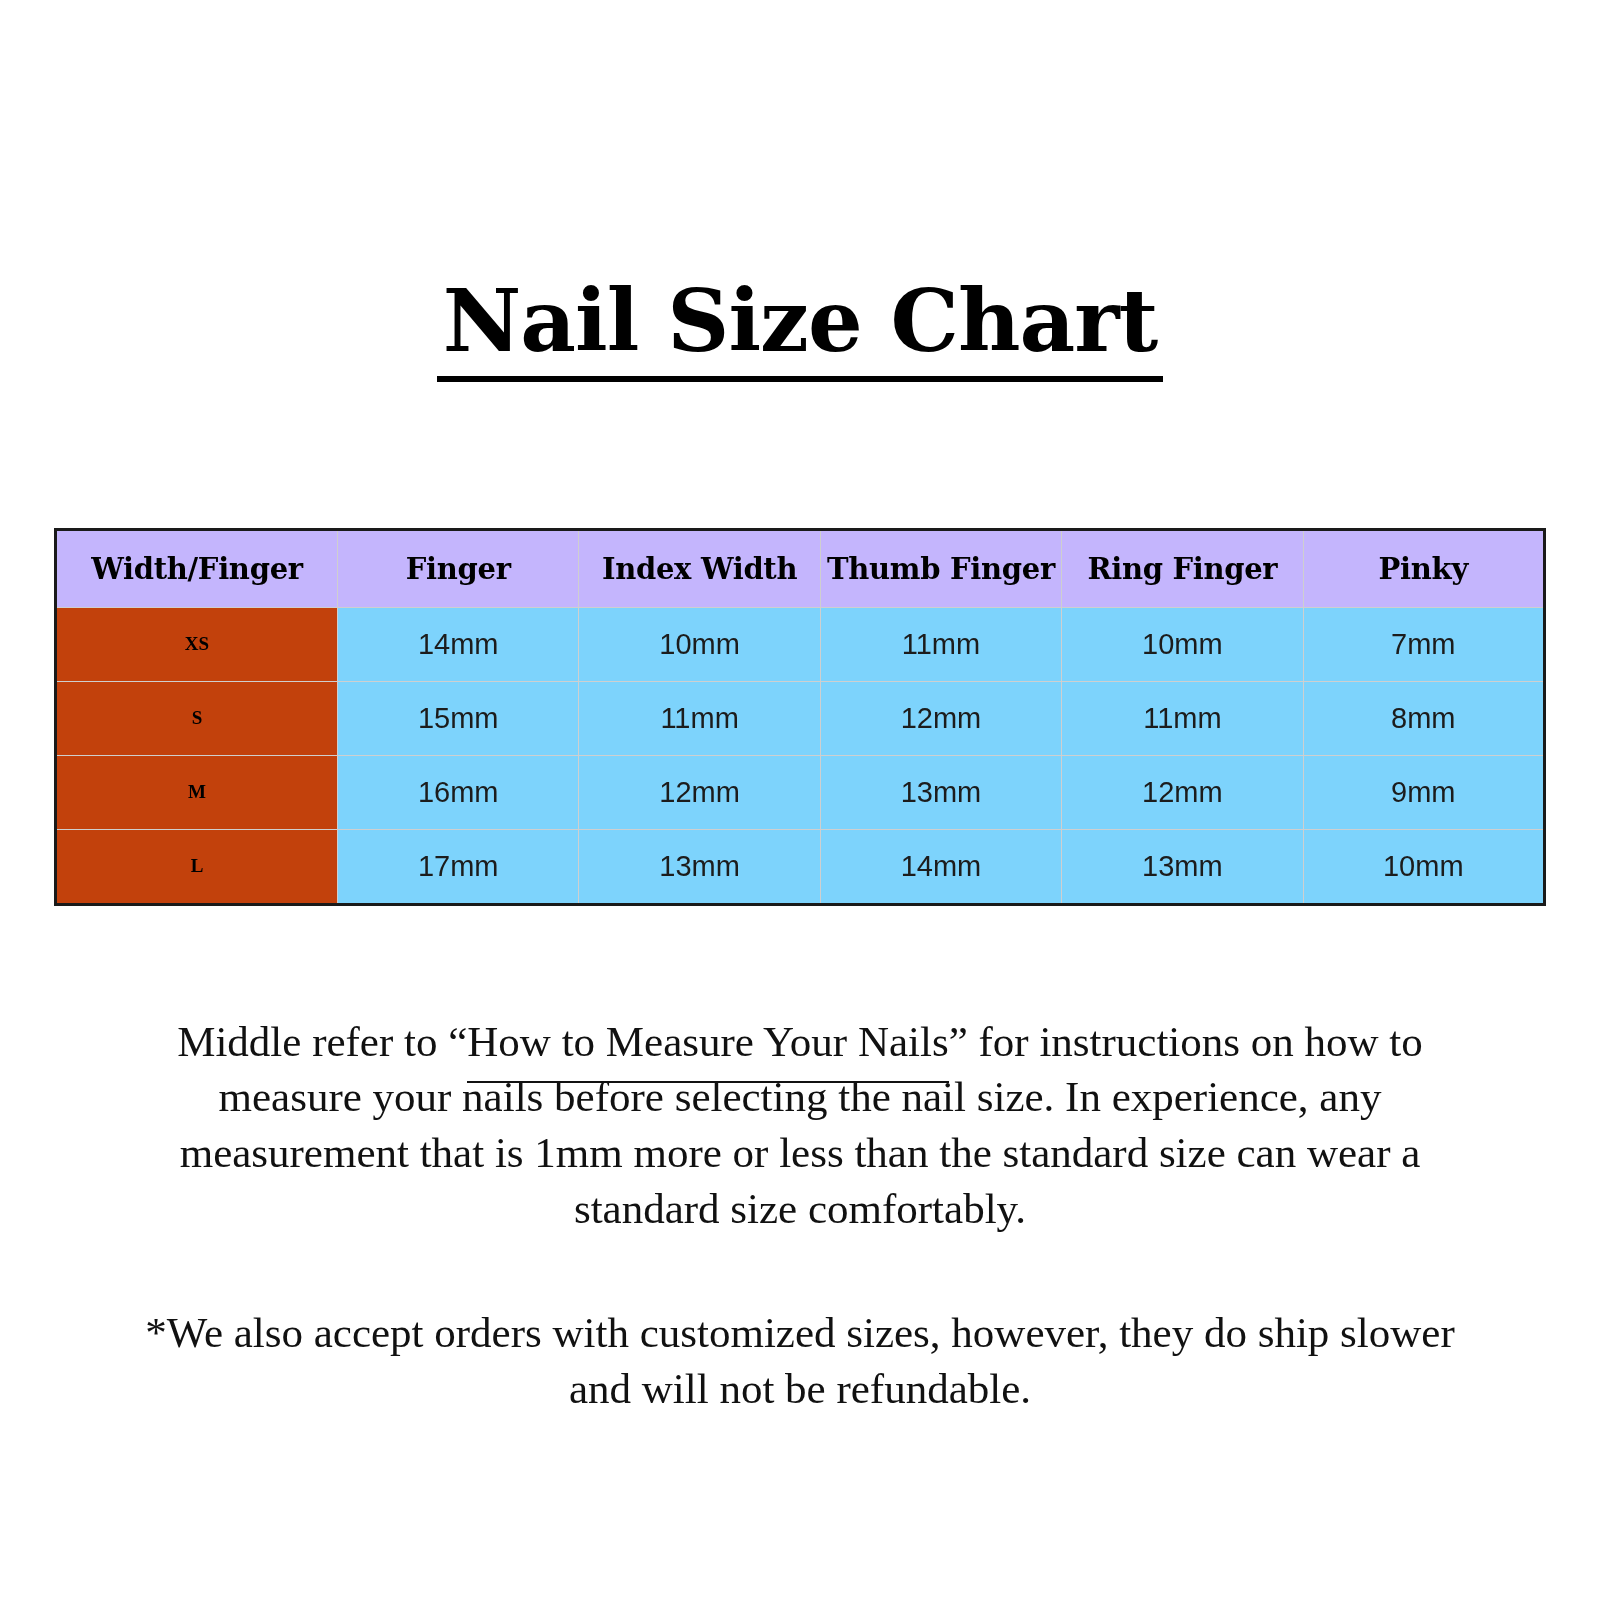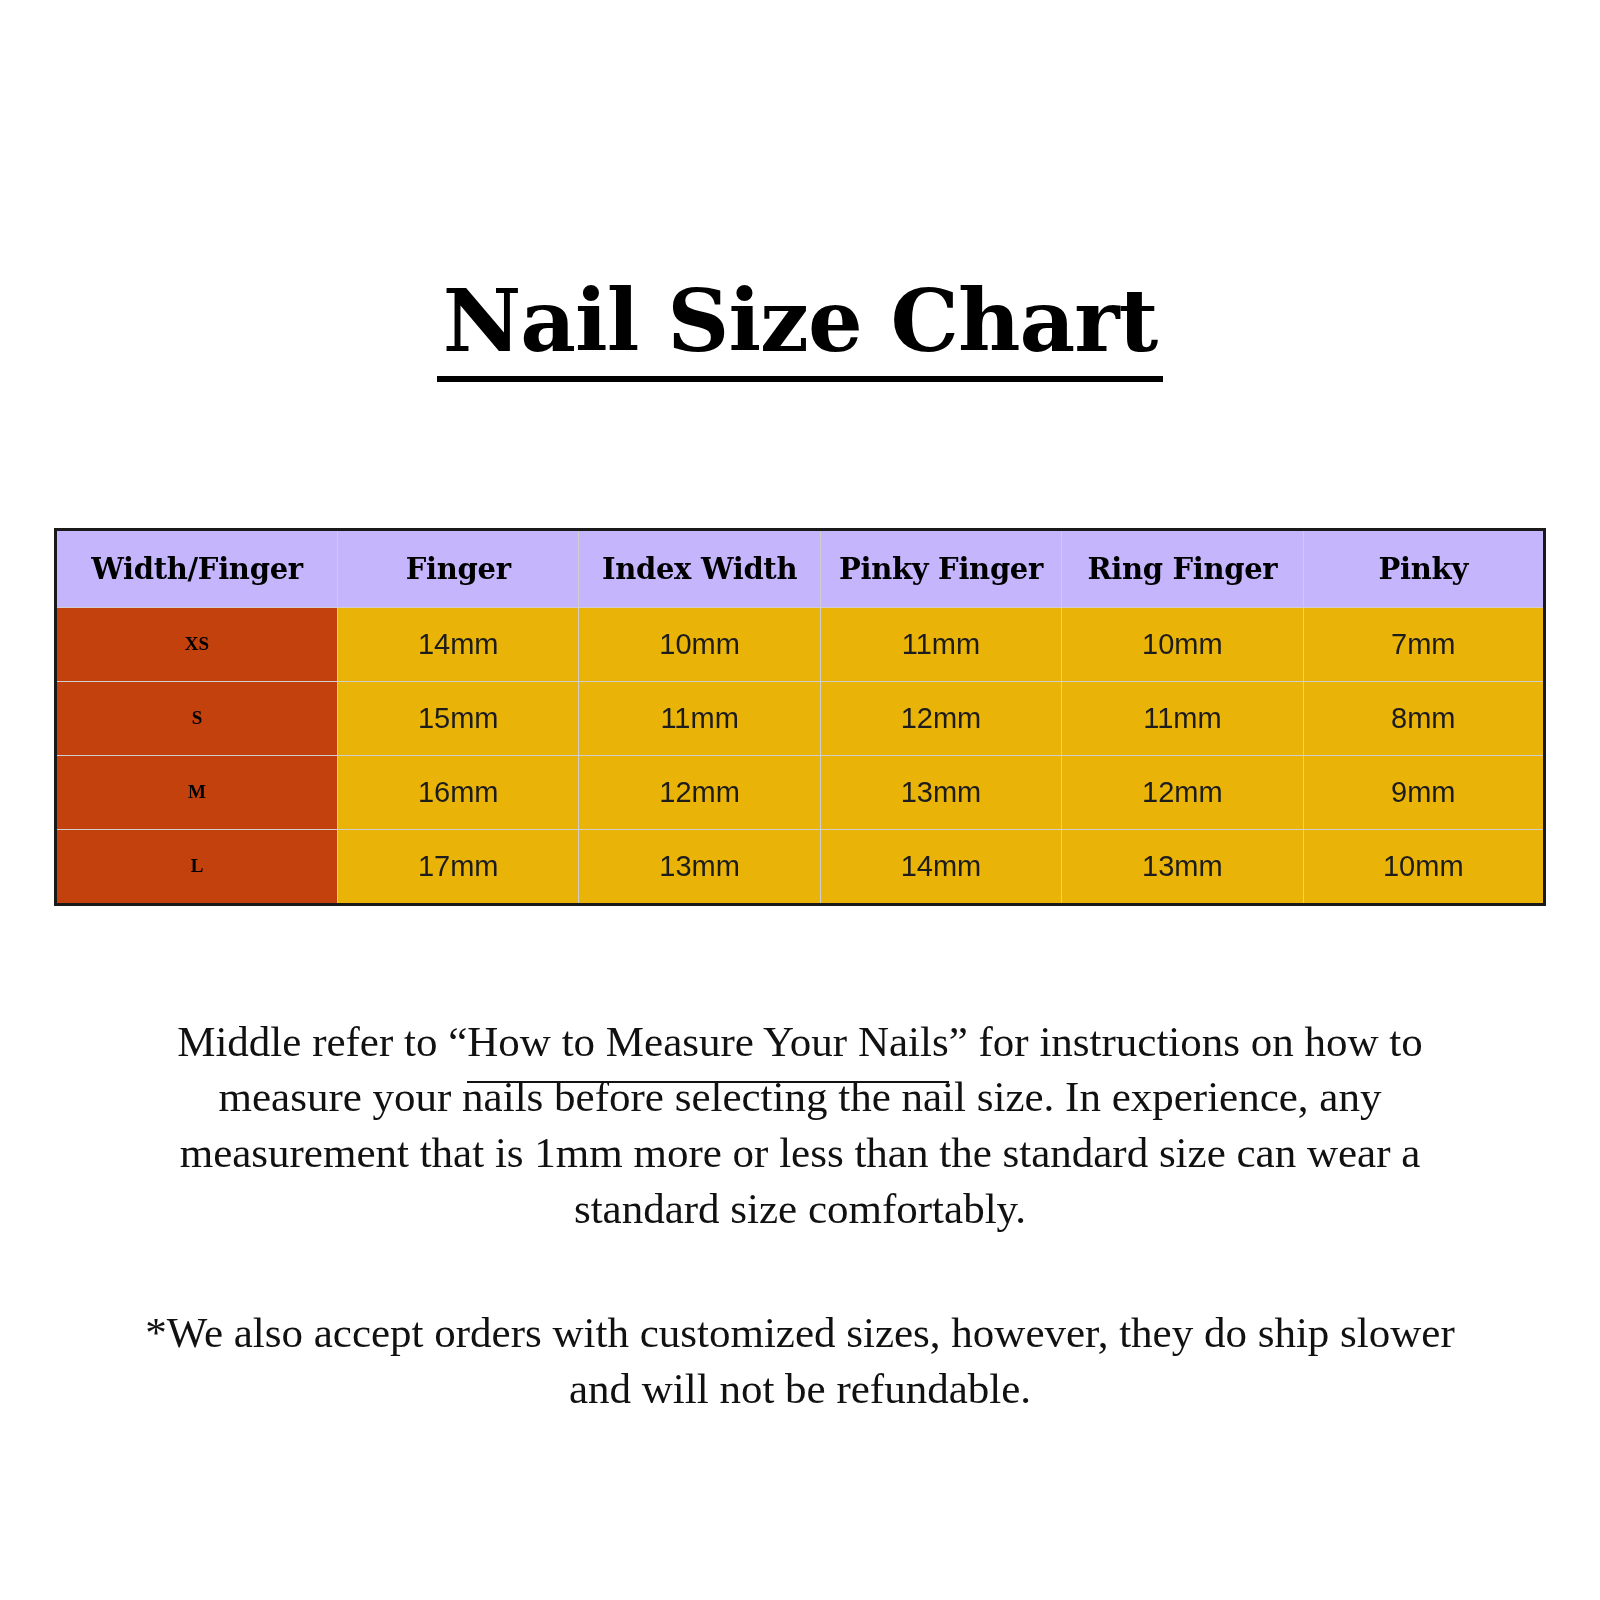--- a/index.html
+++ b/index.html
@@ -69,21 +69,21 @@
   }
   table.size-table tbody th.row-head {
     background: #c2410c;
     font-family: Liberation Serif, serif;
     font-weight: 700;
     font-size: 19px;
     color: #000000;
     height: 71px;
   }
   table.size-table tbody td {
-    background: #eab308;
+    background: #7dd3fc;
     font-family: "Liberation Sans", sans-serif;
     font-size: 29px;
     color: #1c1c1c;
     height: 71px;
   }
   
   table.size-table tr > *:first-child { border-left: none; }
   table.size-table tr > *:last-child { border-right: none; }
   table.size-table thead tr > * { border-top: none; }
   table.size-table tbody tr:last-child > * { border-bottom: none; }
@@ -116,21 +116,21 @@
     <h1 class="title">Nail Size Chart</h1>
   </div>
 
   <div class="table-wrap">
     <table class="size-table">
       <thead>
         <tr>
           <th class="first-col">Width/Finger</th>
           <th>Finger</th>
           <th>Index Width</th>
-          <th>Pinky Finger</th>
+          <th>Thumb Finger</th>
           <th>Ring Finger</th>
           <th>Pinky</th>
         </tr>
       </thead>
       <tbody>
         <tr>
           <th class="row-head">XS</th>
           <td>14mm</td>
           <td>10mm</td>
           <td>11mm</td>

